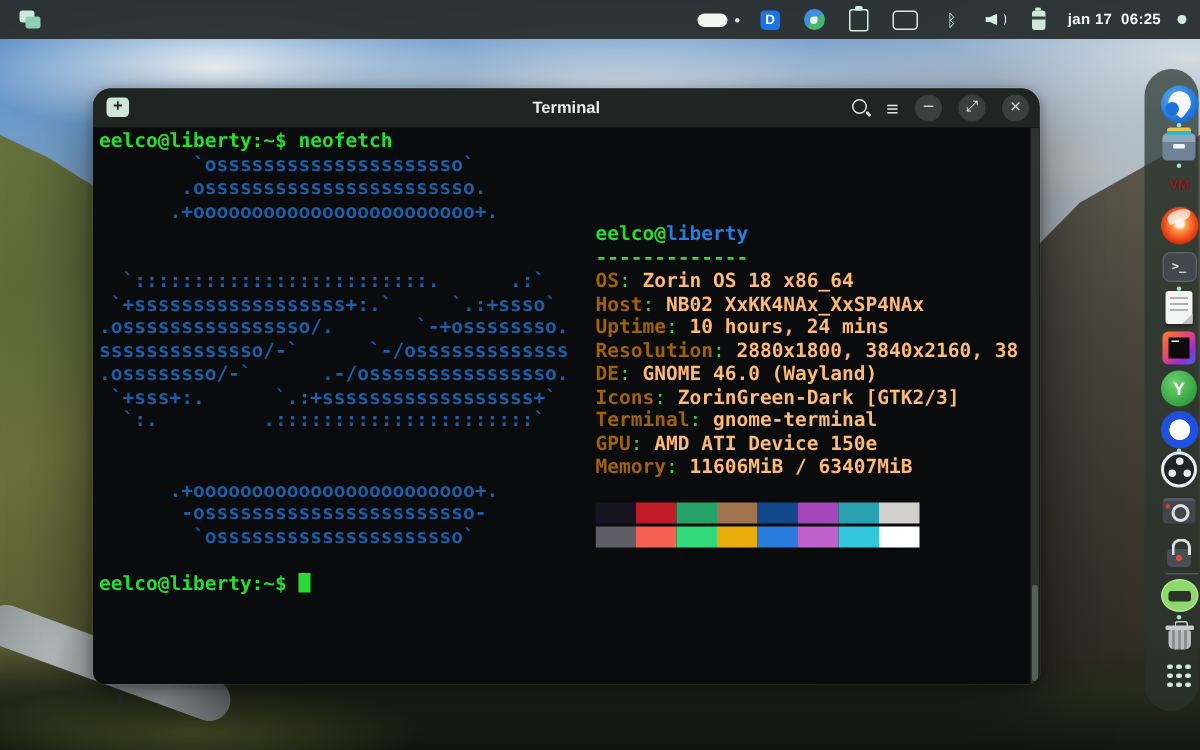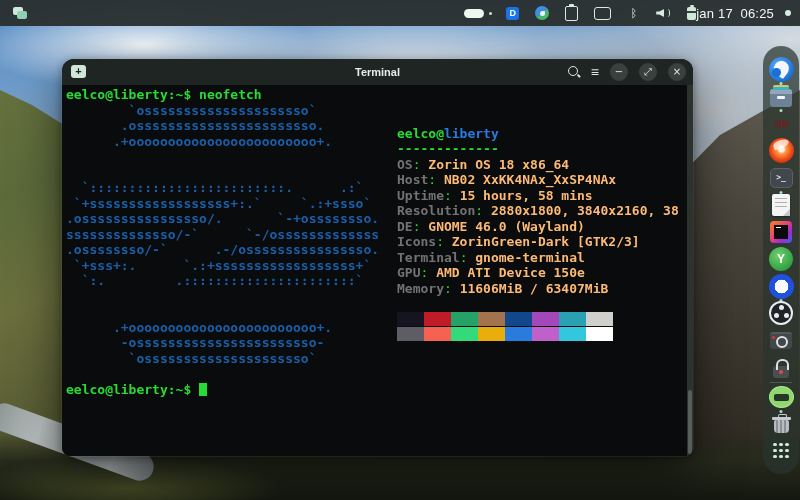--- a/index.html
+++ b/index.html
@@ -53,27 +53,27 @@
   .t-screen-share{width:15px;height:11px;border:1.5px solid #d6ece0;border-radius:3px}
   .t-bluetooth{width:13px;height:13px;border-radius:50%;color:#d6ece0;font:11px/13px "DejaVu Sans",sans-serif;text-align:center}
   .t-volume{width:15px;height:12px}
   .t-volume::before{content:"";position:absolute;left:0;top:2px;width:8px;height:8px;background:#d6ece0;
     clip-path:polygon(0 30%,3px 30%,8px 0,8px 100%,3px 70%,0 70%)}
   .t-volume::after{content:"";position:absolute;left:9px;top:2px;width:4px;height:8px;
     border-right:1.8px solid #d6ece0;border-radius:50%}
   .t-battery{width:9px;height:13px;border-radius:2px;background:#cfe8d8}
   .t-battery::before{content:"";position:absolute;top:-2px;left:2.5px;width:4px;height:2px;background:#cfe8d8;border-radius:1px}
   .t-battery::after{content:"";position:absolute;top:4px;left:0;width:9px;height:2px;background:#39423e}
-  .clock{font-weight:400;font-size:13px;color:#f4f8f5;white-space:pre;letter-spacing:.2px;cursor:default}
+  .clock{margin-left:15px;font-weight:700;font-size:10px;color:#f4f8f5;white-space:pre;letter-spacing:.2px;cursor:default}
   .tb-dot{width:6px;height:6px;border-radius:50%;background:#d6ece0;margin:0 9px 0 11px}
 
   
   .dock{position:absolute;top:46px;right:1px;width:36px;height:428px;z-index:5;
     background:rgba(40,52,46,.72);border-radius:18px;
-    display:flex;flex-direction:column;align-items:center;justify-content:space-between;
+    display:flex;flex-direction:column;align-items:flex-end;justify-content:space-between;
     padding:10px 0;box-sizing:border-box}
   .dock-item{width:26px;height:26px;position:relative;display:flex;align-items:center;justify-content:center;flex:0 0 auto}
   .run-dot{position:absolute;bottom:-3px;left:50%;transform:translateX(-50%);width:3px;height:3px;border-radius:50%;background:#9fe8c8}
   .dock-divider{width:22px;height:1px;background:rgba(255,255,255,.18);flex:0 0 auto}
   .d-ic{display:inline-flex;align-items:center;justify-content:center;position:relative;box-sizing:border-box}
   .d-zorin-browser{width:25px;height:25px;border-radius:50%;background:radial-gradient(circle at 38% 35%,#5db0f2,#1c6fd4 70%,#1257ad);overflow:hidden}
   .d-zorin-browser::before{content:"";position:absolute;left:5px;top:4px;width:15px;height:15px;background:#f4f8fb;border-radius:50% 55% 10% 50%;transform:rotate(38deg)}
   .d-zorin-browser::after{content:"";position:absolute;left:3px;top:11px;width:9px;height:9px;background:#1c6fd4;border-radius:50%}
   .d-files{width:22px;height:18px;border-radius:3px;background:linear-gradient(180deg,#93a7ba 0 30%,#6d8296 30%);margin-top:4px}
   .d-files::before{content:"";position:absolute;top:-4px;left:3px;right:3px;height:5px;border-radius:2px 2px 0 0;
@@ -130,24 +130,24 @@
   .hb-search::after{content:"";position:absolute;left:10px;top:10px;width:4px;height:1.6px;background:#dce8e2;transform:rotate(45deg);border-radius:1px}
   .hb-menu{color:#dce8e2;font-size:14px;line-height:18px;font-weight:bold;cursor:pointer}
   .hb-btn{width:18px;height:18px;border-radius:50%;background:#39403d;color:#e2ece6;
     font:10px/18px "DejaVu Sans",sans-serif;text-align:center;cursor:pointer;margin-left:2px}
 
   .term-body{position:relative;height:371px;background:rgba(10,11,13,.97);border-radius:0 0 8px 8px;
     padding:2px 0 0 4px;box-sizing:border-box;overflow:hidden;
     font-family:"DejaVu Sans Mono",monospace;font-size:13px;line-height:15.5px;font-weight:bold}
   .grn{color:#27dd33}
   .blu{color:#2a7bde}
-  .nf{display:flex;align-items:center}
+  .nf{display:flex;align-items:flex-end}
   .ascii{margin:0;width:331px;color:#1a5fa8;font:inherit;white-space:pre}
   .info{width:293px;white-space:nowrap;overflow:hidden}
-  .irow .lbl{color:#737373}
+  .irow .lbl{color:#a16207}
   .irow .sep{color:#27dd33;font-weight:normal}
   .irow .val{color:#fdba74}
   .palette{margin-top:15.5px}
   .palette-row{height:15.5px;font-size:0;line-height:0}
   .swatch{display:inline-block;width:27px;height:14px;vertical-align:top}
   .prompt2{margin-top:15.5px}
   .cursor{display:inline-block;width:8px;height:13px;background:#27dd33;margin-left:8px;vertical-align:-2px}
   .scrollbar{position:absolute;top:0;right:0;width:6px;height:100%;background:#2c332f;border-radius:0 0 8px 0}
   .scrollbar::before{content:"";position:absolute;bottom:2px;left:1px;width:4px;height:64px;border-radius:2px;background:#566059}
 </style>
@@ -268,21 +268,21 @@
 
       .+oooooooooooooooooooooooo+.
        -osssssssssssssssssssssso-
         `osssssssssssssssssssso`</pre>
       <div class="info">
         <div><span class="grn">eelco</span><span class="grn">@</span><span class="blu">liberty</span></div>
         <div class="grn">-------------</div>
         <div id="info-rows">
             <div class="irow"><span class="lbl">OS</span><span class="sep">: </span><span class="val">Zorin OS 18 x86_64</span></div>
             <div class="irow"><span class="lbl">Host</span><span class="sep">: </span><span class="val">NB02 XxKK4NAx_XxSP4NAx</span></div>
-            <div class="irow"><span class="lbl">Uptime</span><span class="sep">: </span><span class="val">15 hours, 58 mins</span></div>
+            <div class="irow"><span class="lbl">Uptime</span><span class="sep">: </span><span class="val">10 hours, 24 mins</span></div>
             <div class="irow"><span class="lbl">Resolution</span><span class="sep">: </span><span class="val">2880x1800, 3840x2160, 38</span></div>
             <div class="irow"><span class="lbl">DE</span><span class="sep">: </span><span class="val">GNOME 46.0 (Wayland)</span></div>
             <div class="irow"><span class="lbl">Icons</span><span class="sep">: </span><span class="val">ZorinGreen-Dark [GTK2/3]</span></div>
             <div class="irow"><span class="lbl">Terminal</span><span class="sep">: </span><span class="val">gnome-terminal</span></div>
             <div class="irow"><span class="lbl">GPU</span><span class="sep">: </span><span class="val">AMD ATI Device 150e</span></div>
             <div class="irow"><span class="lbl">Memory</span><span class="sep">: </span><span class="val">11606MiB / 63407MiB</span></div>
           </div>
         <div class="palette" id="palette">
             <div class="palette-row"><span class="swatch" style="background: rgb(23, 20, 33);"></span><span class="swatch" style="background: rgb(192, 28, 40);"></span><span class="swatch" style="background: rgb(38, 162, 105);"></span><span class="swatch" style="background: rgb(162, 115, 76);"></span><span class="swatch" style="background: rgb(18, 72, 139);"></span><span class="swatch" style="background: rgb(163, 71, 186);"></span><span class="swatch" style="background: rgb(42, 161, 179);"></span><span class="swatch" style="background: rgb(208, 207, 204);"></span></div>
             <div class="palette-row"><span class="swatch" style="background: rgb(94, 92, 100);"></span><span class="swatch" style="background: rgb(246, 97, 81);"></span><span class="swatch" style="background: rgb(51, 218, 122);"></span><span class="swatch" style="background: rgb(233, 173, 12);"></span><span class="swatch" style="background: rgb(42, 123, 222);"></span><span class="swatch" style="background: rgb(192, 97, 203);"></span><span class="swatch" style="background: rgb(51, 199, 222);"></span><span class="swatch" style="background: rgb(255, 255, 255);"></span></div>

